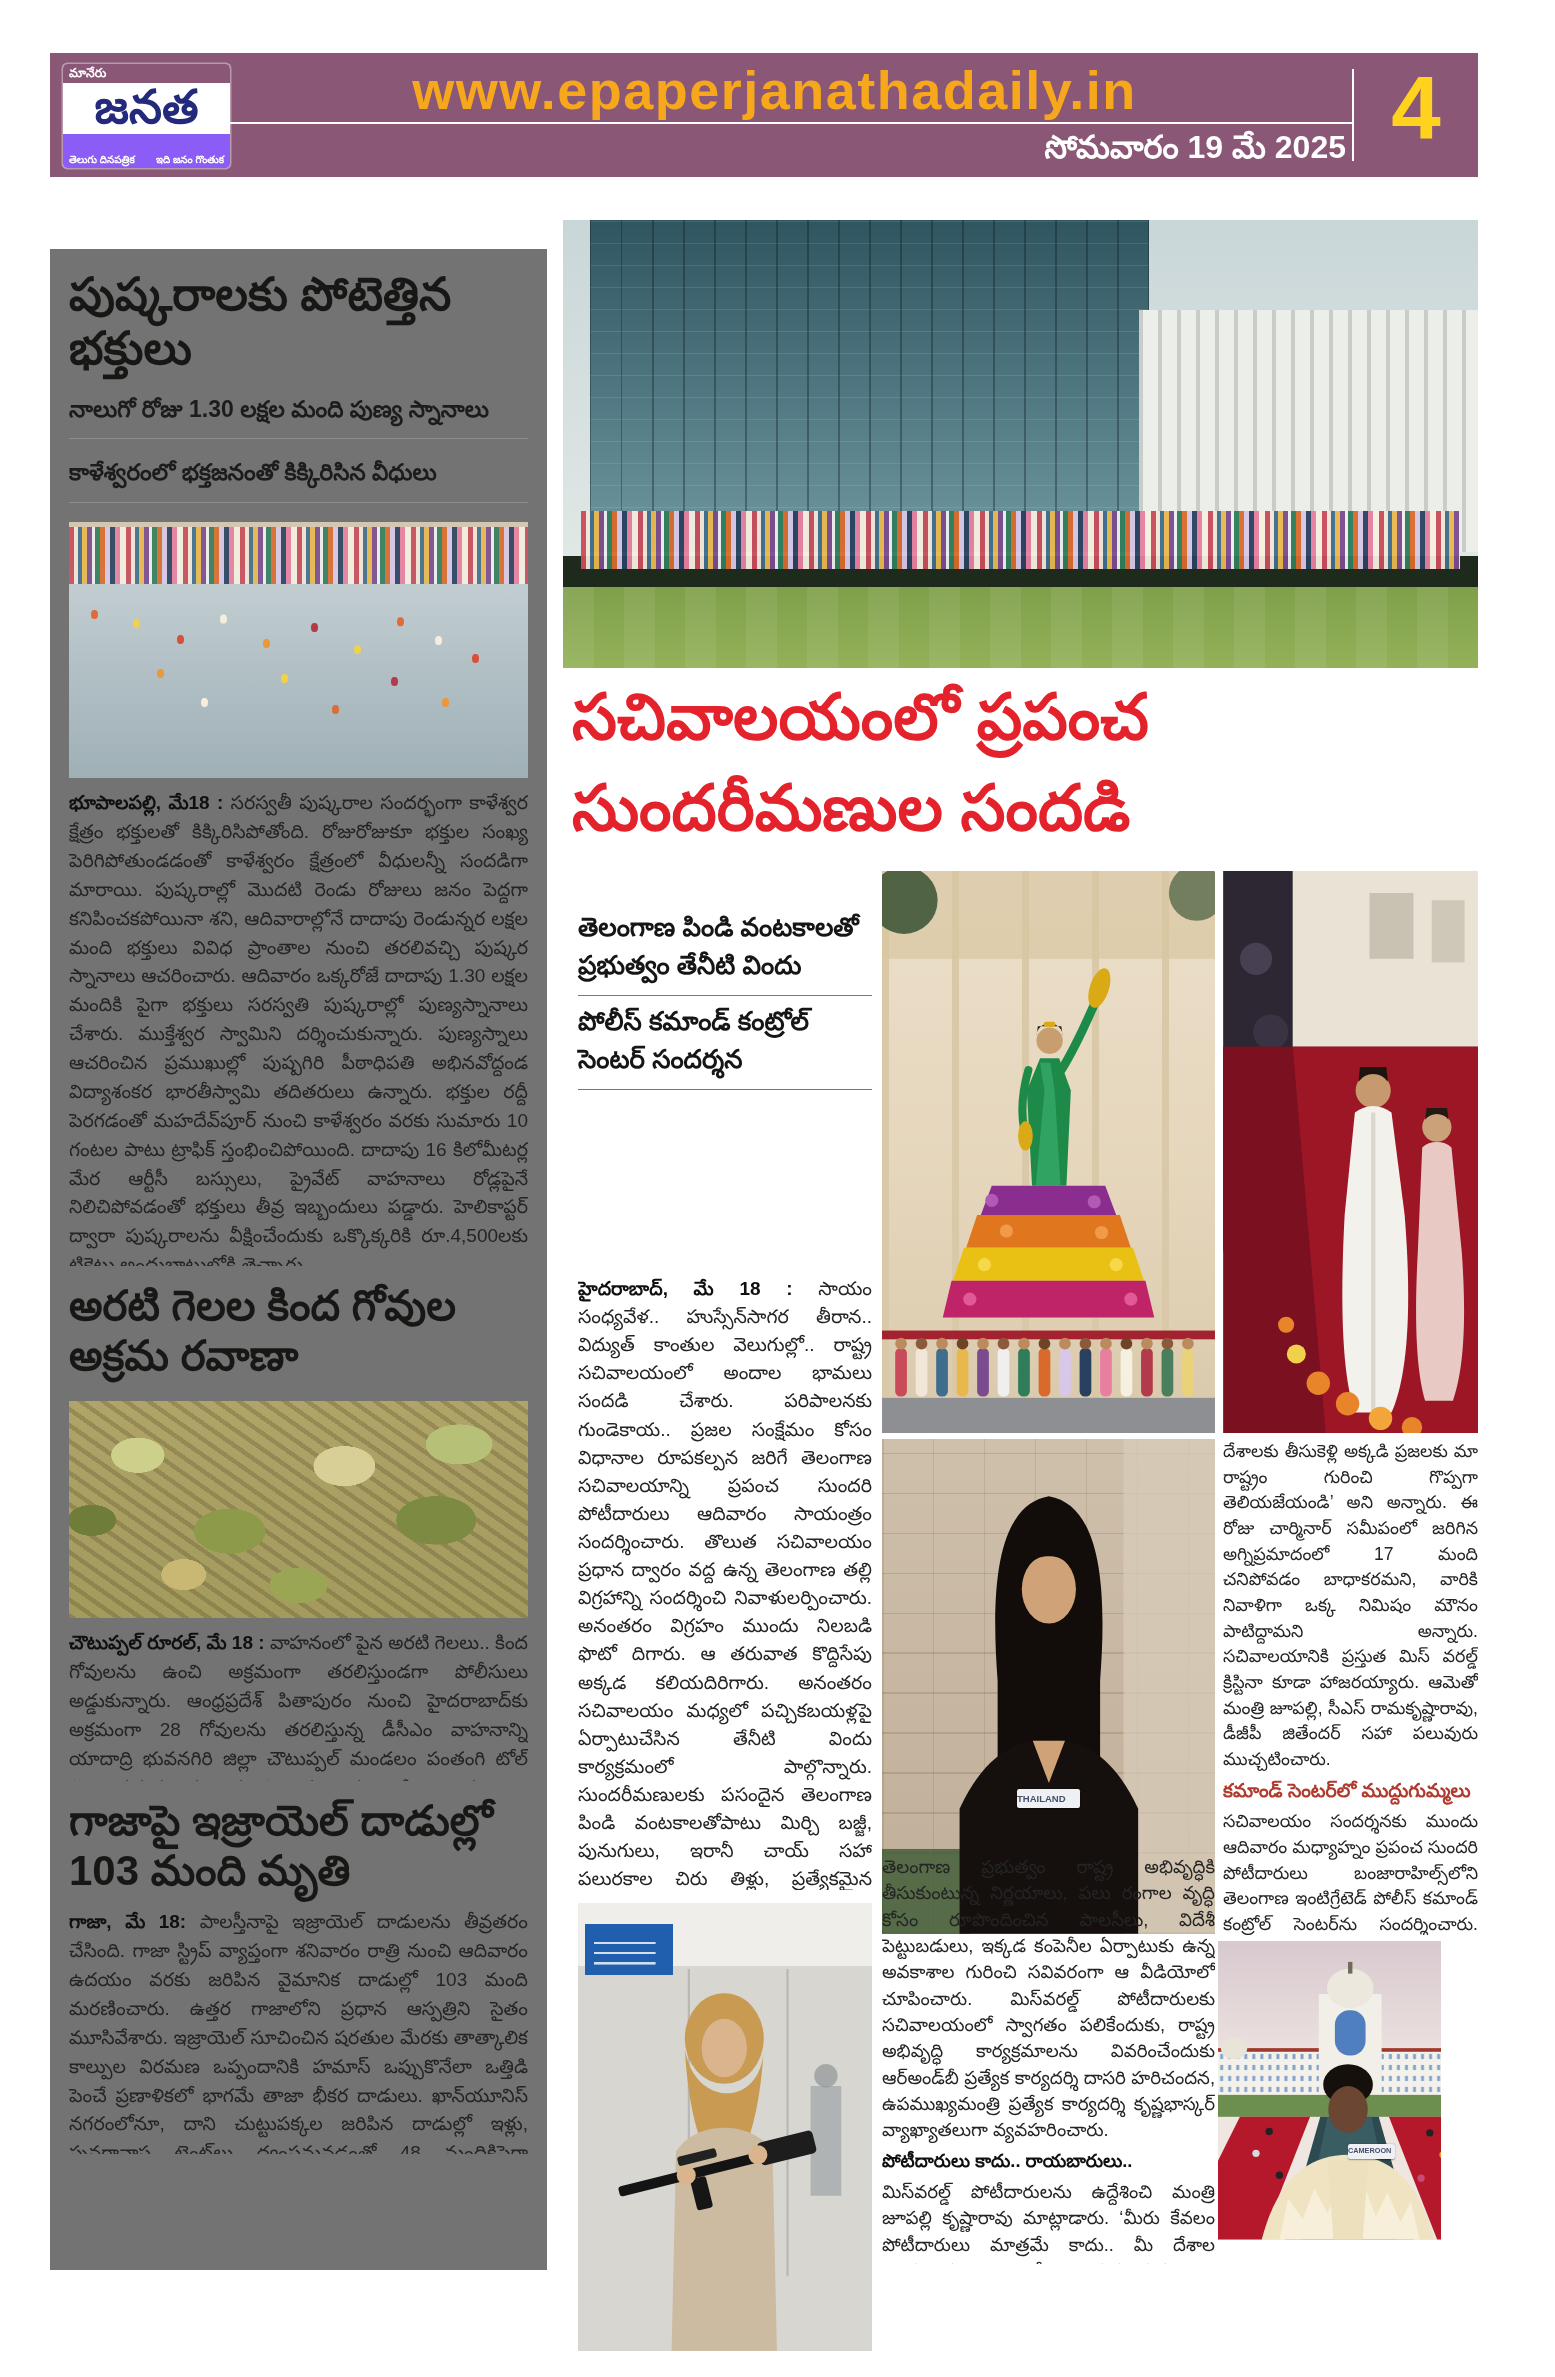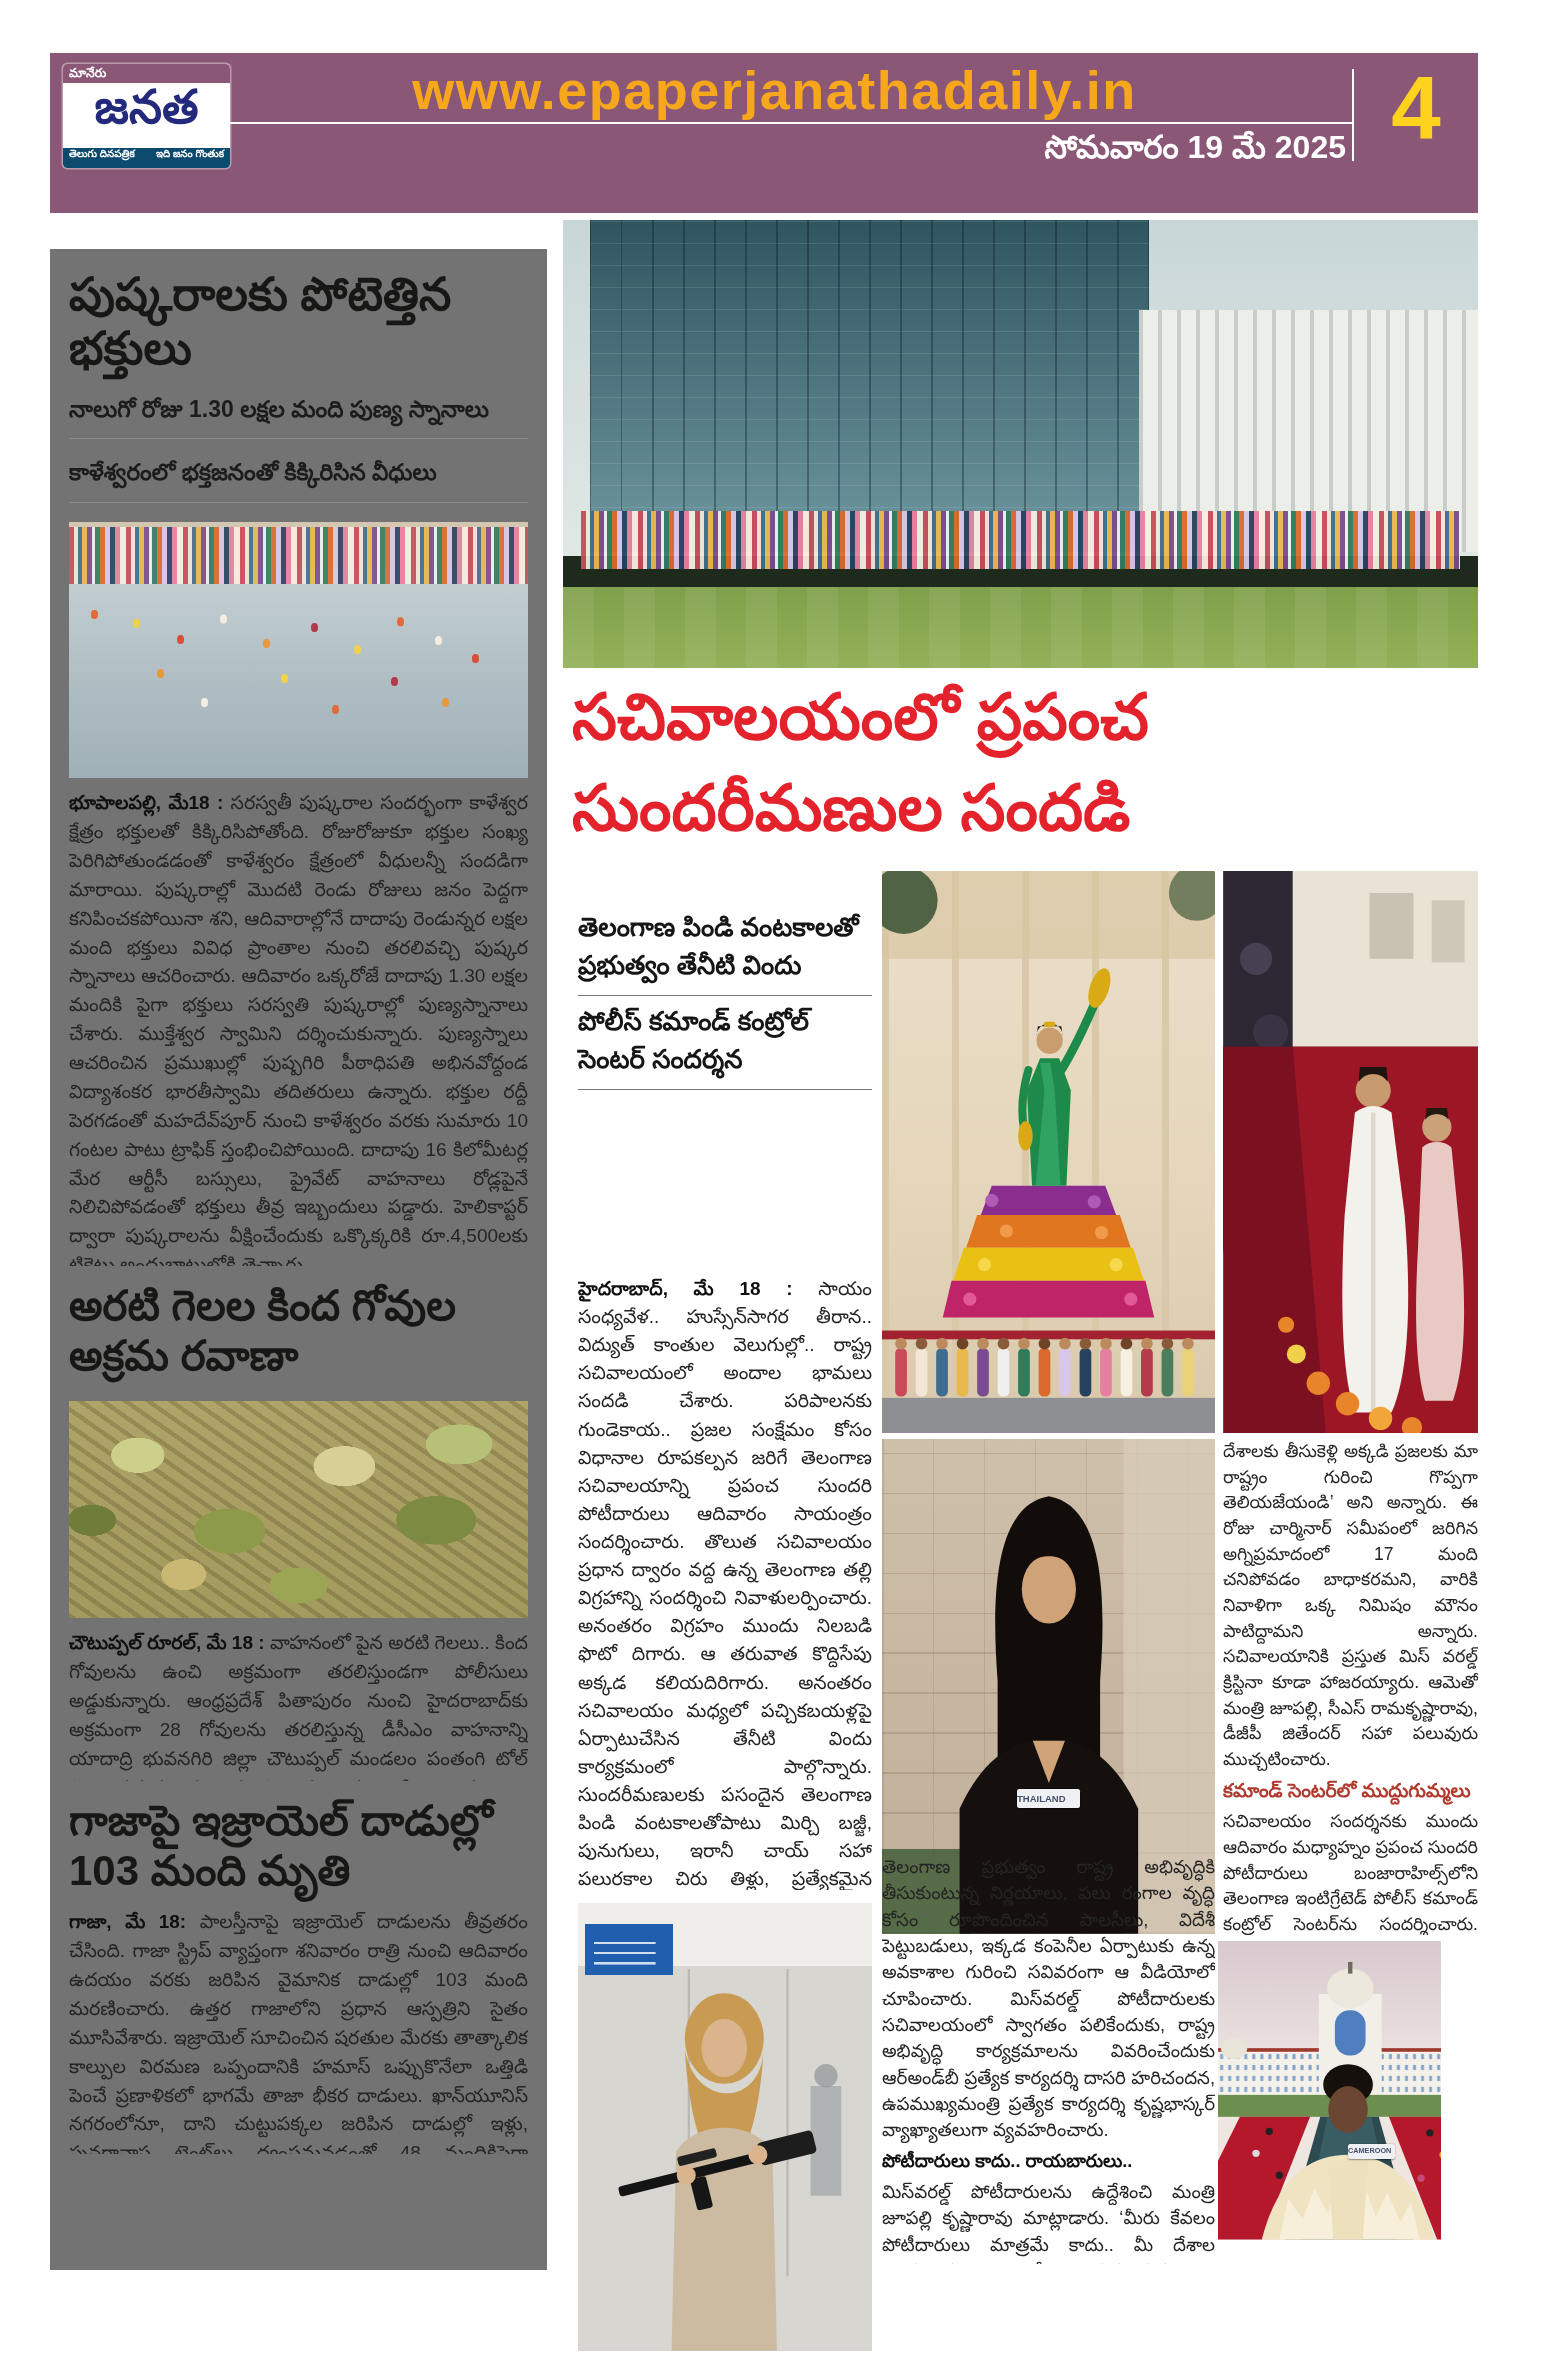--- a/index.html
+++ b/index.html
@@ -1,36 +1,36 @@
 <!DOCTYPE html>
 <html style="font-size:11.7px"><head>
 <meta charset="utf-8">
 <style>
   html,body{margin:0;padding:0;background:#ffffff;}
   .page{position:relative;width:1556px;height:2377px;background:#ffffff;overflow:hidden;
         font-family:"Liberation Sans","DejaVu Sans",sans-serif;color:#1e1e1e;}
 
   
-  .hband{position:absolute;left:50px;top:53px;width:1428px;height:160px;background:#8b5776;}
+  .hband{position:absolute;left:50px;top:53px;width:1428px;height:124px;background:#8b5776;}
   .hline{position:absolute;left:129px;top:69px;width:1173px;height:2.2px;background:#ffffff;}
   .vline{position:absolute;left:1302px;top:16px;width:2.2px;height:92px;background:#ffffff;}
   .website{position:absolute;left:234px;top:5.9px;width:981px;text-align:center;
            font-size:54px;font-weight:bold;color:#f7a71b;letter-spacing:1.5px;}
   .dateline-top{position:absolute;left:776px;top:76px;width:520px;text-align:right;
            font-size:32px;font-weight:bold;color:#ffffff;}
   .pagenum{position:absolute;left:1304px;top:4.4px;width:124px;text-align:center;
            font-size:89px;font-weight:800;color:#ffd21e;}
   .logo-box{position:absolute;left:63px;top:64px;width:167px;height:104px;background:#ffffff;
             border-radius:4.4px;overflow:hidden;z-index:3;box-shadow:0 0 0 1.5px rgba(255,255,255,.4);}
   .logo-top{position:absolute;left:0;top:0;width:100%;height:19px;background:#8b5776;}
   .logo-top span{position:absolute;left:5.9px;top:1.5px;font-size:12.4px;color:#ffffff;font-weight:bold;font-family:Liberation Serif, serif;}
   .logo-title{position:absolute;left:0;top:14.6px;width:100%;text-align:center;
               font-size:47px;font-weight:800;color:#232a7c;}
-  .logo-strip{position:absolute;left:0;bottom:0;width:100%;height:20px;background:#0c4a6e;
-              display:flex;justify-content:space-between;align-items:flex-start;padding:0 5.9px;box-sizing:border-box;}
+  .logo-strip{position:absolute;left:0;bottom:0;width:100%;height:34px;background:#8b5cf6;
+              display:flex;justify-content:space-between;align-items:flex-end;padding:0 5.9px;box-sizing:border-box;}
   .logo-strip span{font-size:10.2px;color:#ffffff;font-weight:bold;white-space:nowrap;}
 
   
   .photo{position:absolute;overflow:hidden;background:#cfcfcf;}
   .bodytxt{text-align:justify;color:#242424;overflow:hidden;}
   .dl{font-weight:bold;color:#101010;}
   .badge{position:absolute;background:#eef0f4;color:#44506b;font-weight:bold;
          border-radius:2.2px;text-align:left;box-shadow:0 0.7px 1.5px rgba(0,0,0,.4);}
 
   

